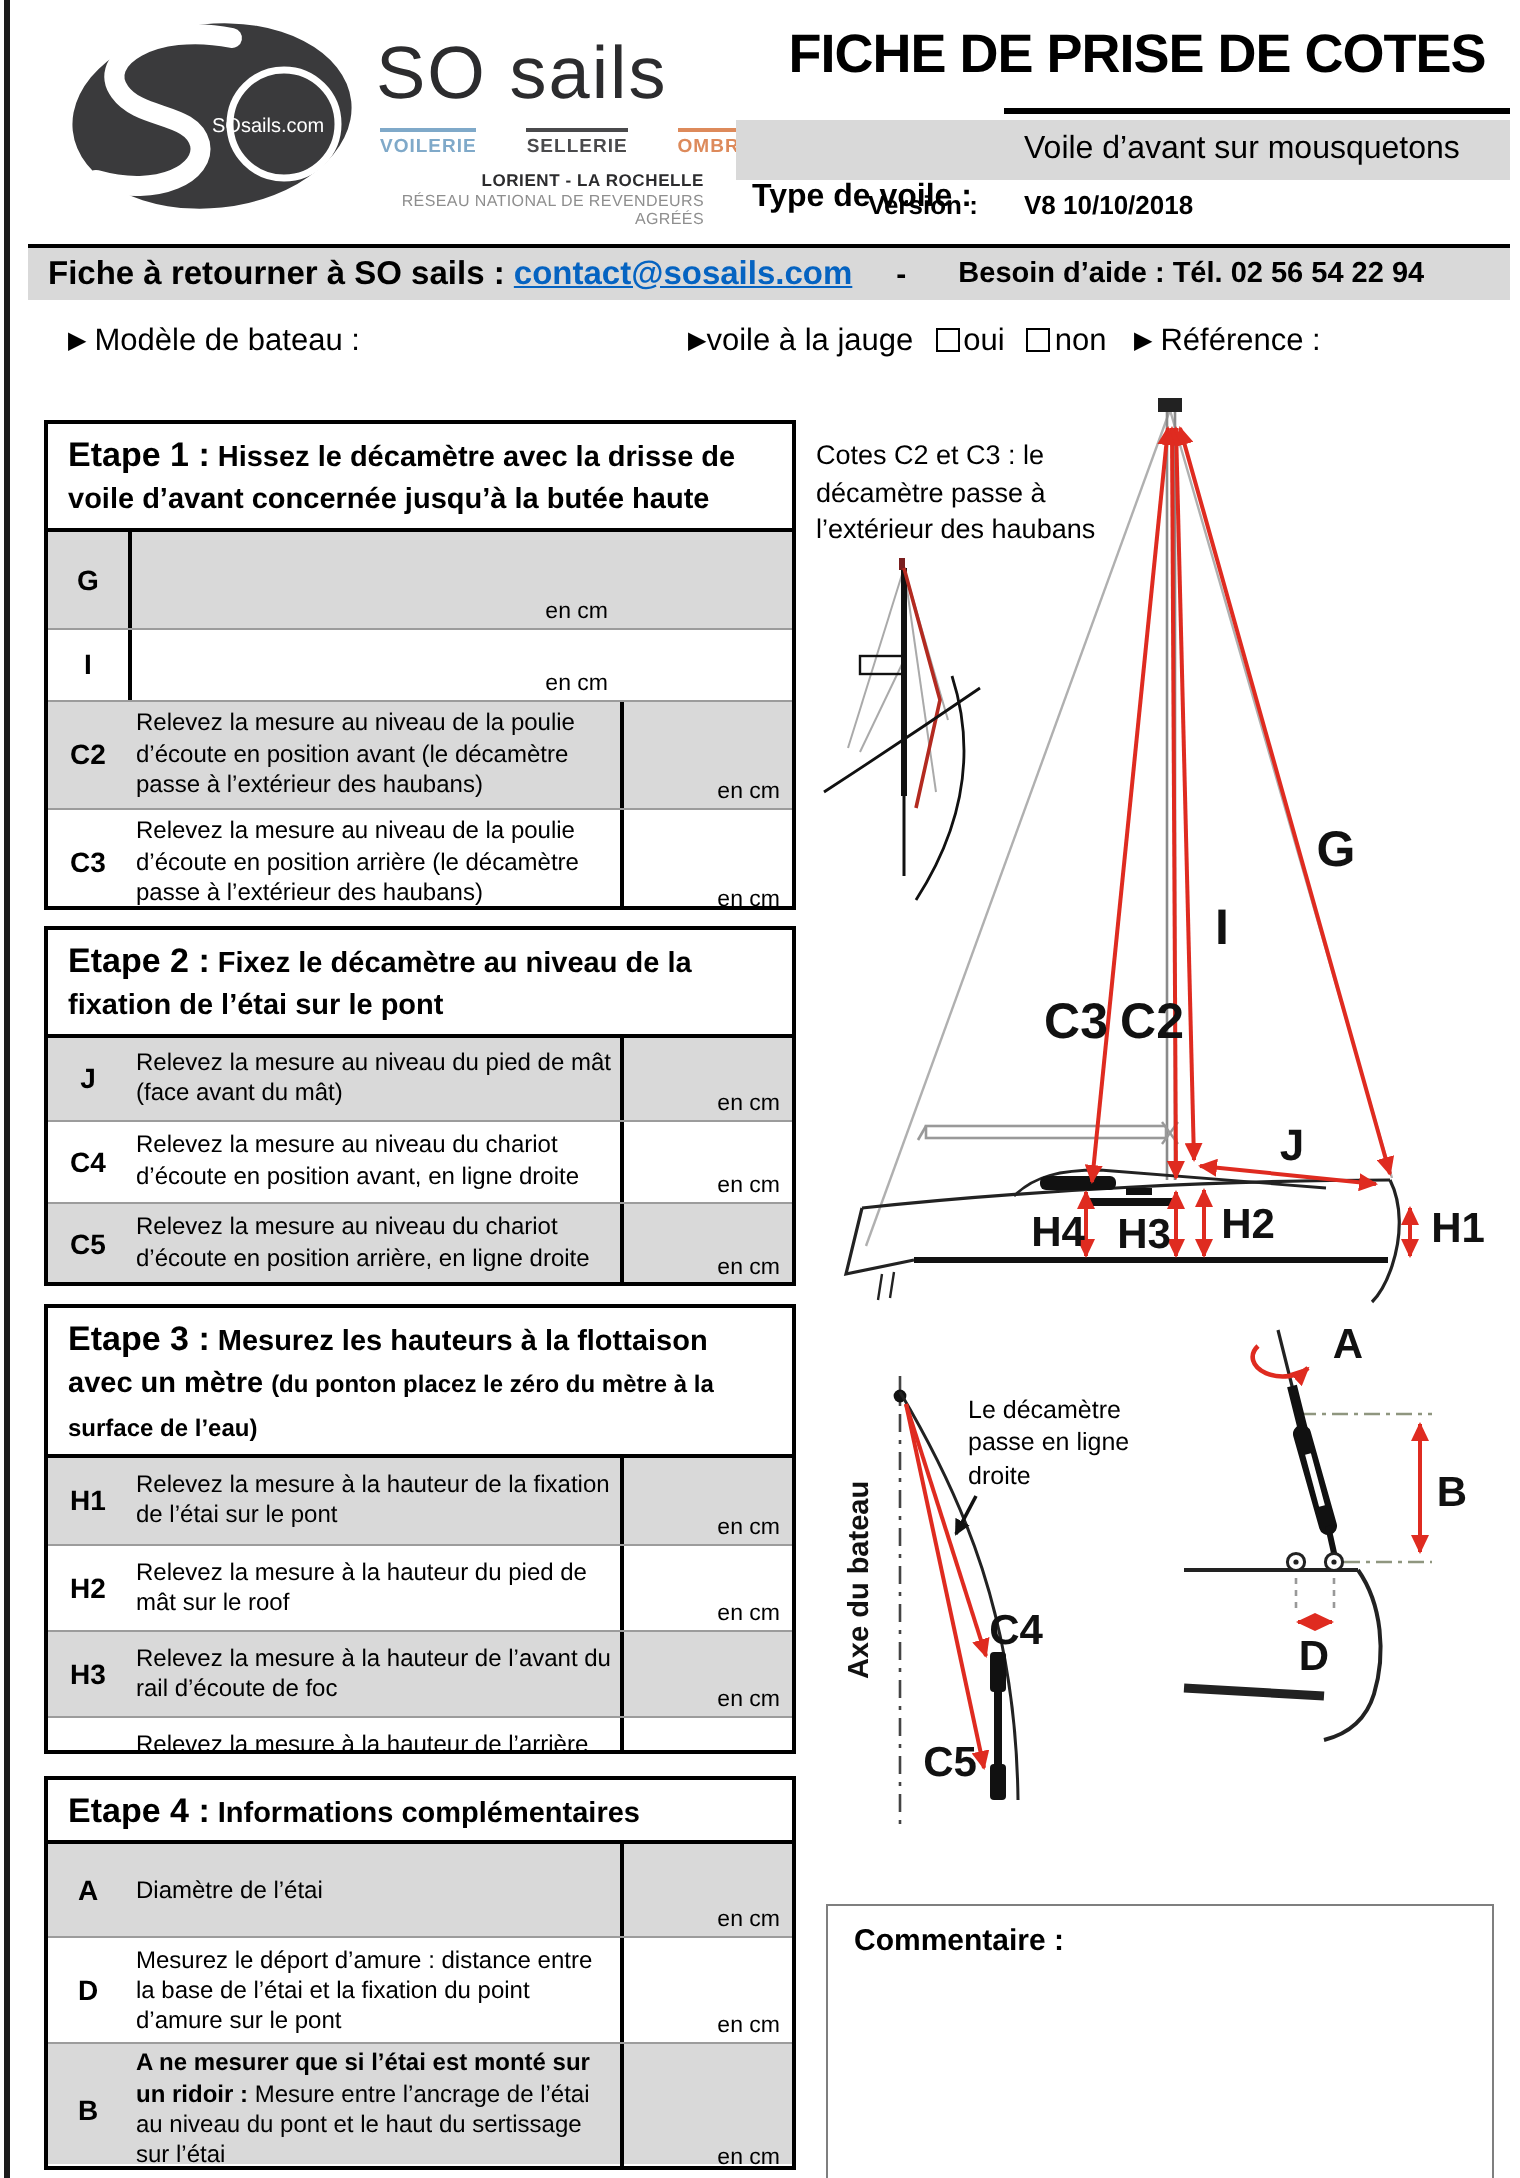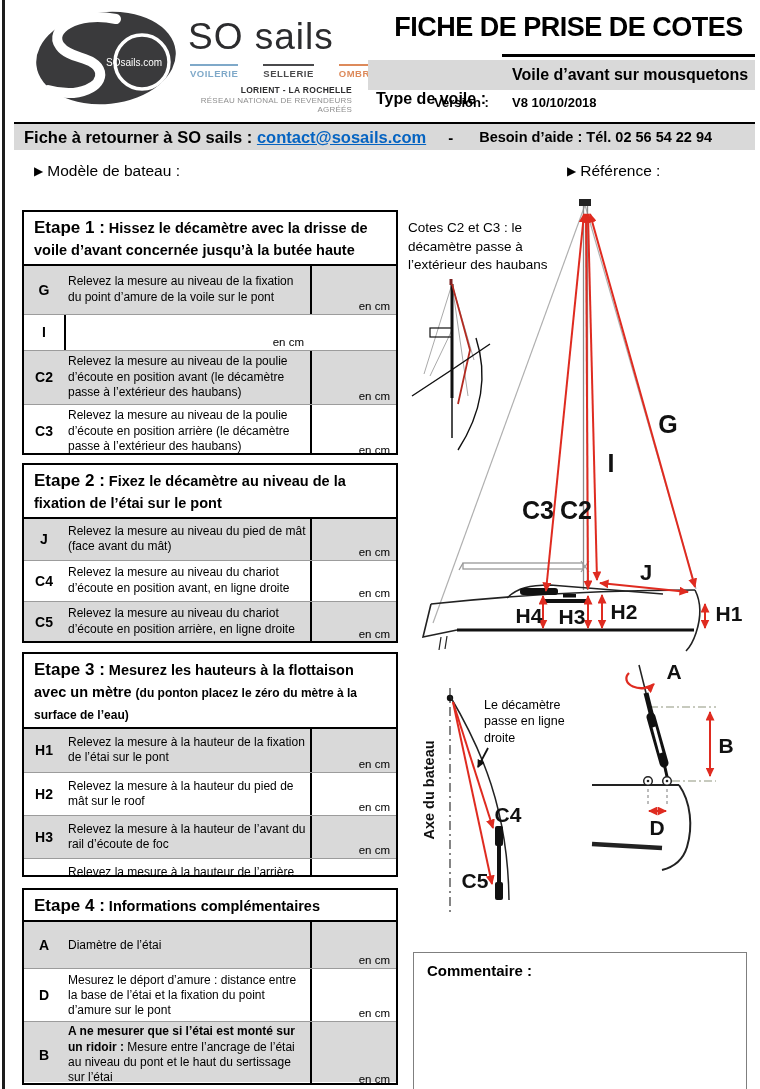--- a/index.html
+++ b/index.html
@@ -18,21 +18,21 @@
   .svc-0{color:#7fa9c9;border-color:#7fa9c9;}
   .svc-1{color:#4a4a4c;border-color:#4a4a4c;}
   .svc-2{color:#dd8a5b;border-color:#dd8a5b;}
   .cities{left:190px;top:85px;width:162px;text-align:right;font-size:8.5px;font-weight:700;color:#2c2c2e;letter-spacing:.3px;}
   .network{left:168px;top:96px;width:184px;text-align:right;font-size:8px;color:#8e8e8e;letter-spacing:.2px;}
 
   .doc-title{left:382px;top:12px;width:373px;text-align:center;font-size:27px;font-weight:700;letter-spacing:-.5px;white-space:nowrap;}
   .title-rule{left:502px;top:54px;width:253px;height:3px;background:#000;}
   .type-band{left:368px;top:60px;width:387px;height:30px;background:#d9d9d9;display:flex;align-items:center;}
   .type-label{margin-left:8px;width:136px;font-size:16px;font-weight:700;margin-top:48px;}
-  .type-value{font-size:16px;font-weight:700;}
+  .type-value{font-size:16px;font-weight:400;}
   .version-row{left:368px;top:92px;width:387px;height:24px;}
   .version-label{position:absolute;left:66px;top:3px;font-size:13px;font-weight:700;}
   .version-value{position:absolute;left:144px;top:3px;font-size:13px;font-weight:700;}
 
   .contact-band{left:14px;top:122px;width:741px;height:28px;background:#d9d9d9;border-top:2px solid #000;
                 display:flex;align-items:center;padding:0 0 0 10px;box-sizing:border-box;}
   .contact-prefix{font-size:16.5px;font-weight:700;white-space:pre;}
   .email{font-size:16.5px;font-weight:700;color:#0563c1;text-decoration:underline;cursor:pointer;}
   .contact-dash{font-size:15px;font-weight:700;margin:0 26px 0 22px;}
   .contact-help{font-size:14.5px;font-weight:700;}
@@ -101,28 +101,28 @@
 
   <div class="abs contact-band">
     <span class="contact-prefix">Fiche à retourner à SO sails : </span>
       <a class="email">contact@sosails.com</a>
     <span class="contact-dash">-</span>
     <span class="contact-help">Besoin d’aide : Tél. 02 56 54 22 94</span>
   </div>
 
   <div class="abs boat-line">
     <span class="bl-item" style="left:20px"><span class="tri">▶</span><span>Modèle de bateau :</span></span>
+    <span class="bl-item" style="left:330px"><span class="tri2">▶</span><span>voile à la jauge</span><span class="cb"></span><span>oui</span><span class="cb"></span><span>non</span></span>
     <span class="bl-item" style="left:553px"><span class="tri">▶</span><span>Référence :</span></span>
   </div>
 
   <div class="etape" style="top:210px;height:245px">
     <div class="etitle"><span class="etitle-big">Etape 1 :</span><span class="etitle-rest">Hissez le décamètre avec la drisse de voile d’avant concernée jusqu’à la butée haute</span></div>
     <div class="mrow gray" style="height:48px">
       <div class="mkey">G</div>
-      <div class="mdesc"><span>Relevez  la mesure au niveau de la fixation du point d’amure de la voile sur le  pont</span></div>
       <div class="mval">
           <span class="unit">en cm</span>
         </div>
     </div>
     <div class="mrow" style="height:36px">
       <div class="mkey">I</div>
       <div class="mval">
           <span class="unit">en cm</span>
         </div>
     </div>

